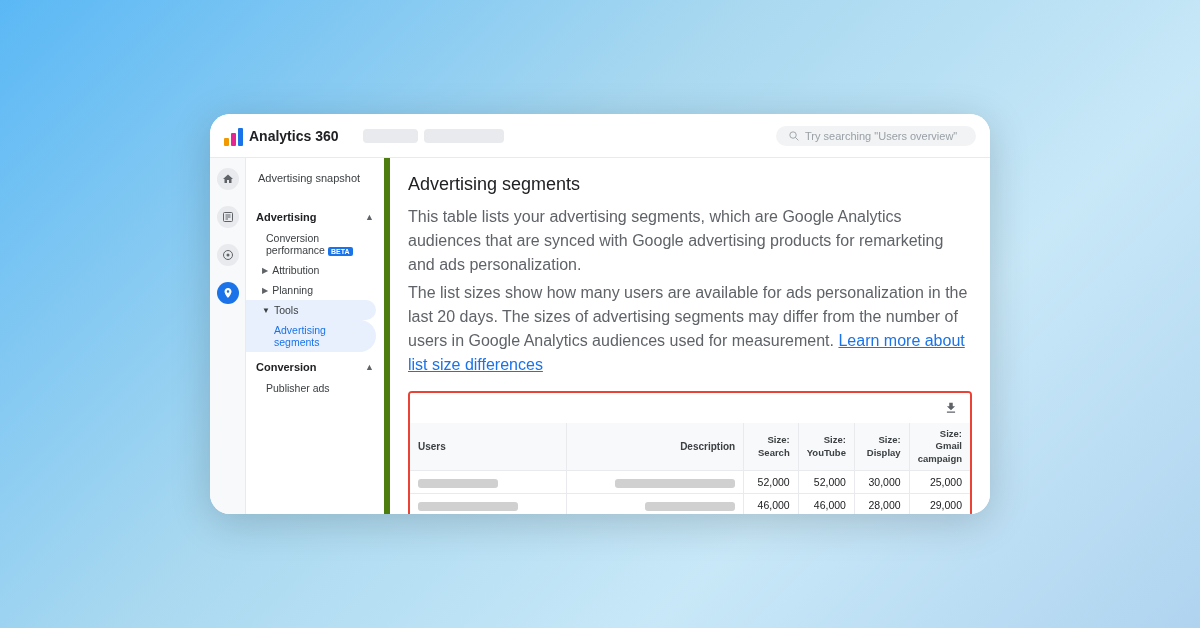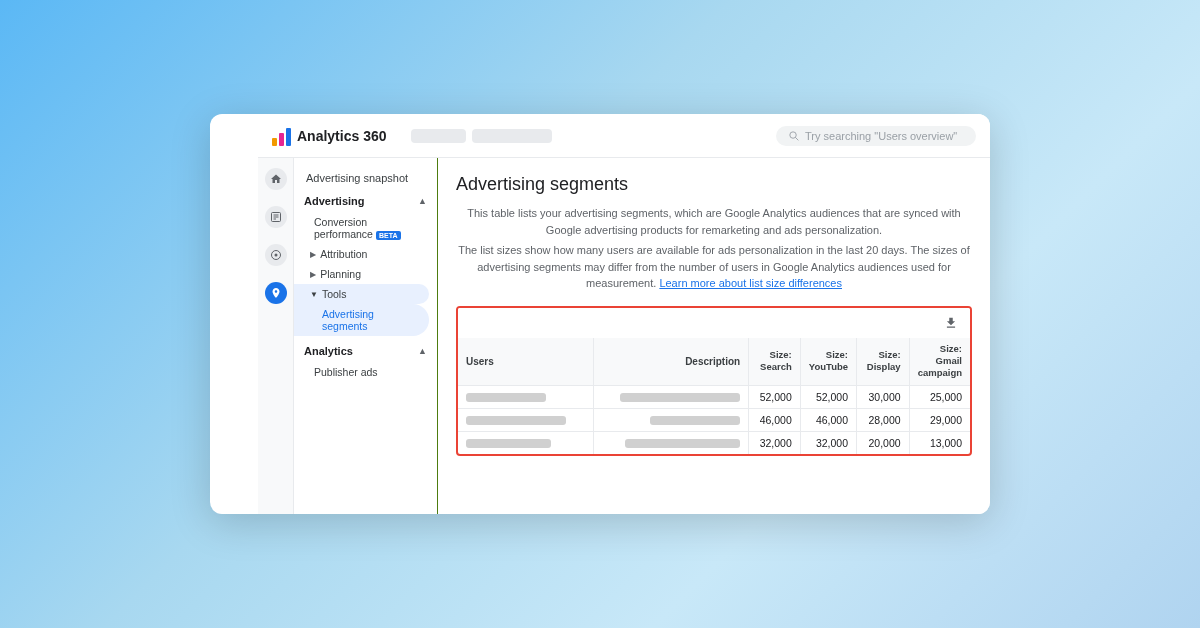--- a/index.html
+++ b/index.html
@@ -10,26 +10,25 @@
       display: flex;
       align-items: center;
       justify-content: center;
       font-family: 'Google Sans', Arial, sans-serif;
       overflow: hidden;
     }
     .window {
       width: 780px;
       height: 400px;
       background: #fff;
-      border-radius: 12px;
+      border-radius: 20px;
       box-shadow: 0 8px 40px rgba(0,0,0,0.18);
       display: flex;
       flex-direction: column;
       overflow: hidden;
-      padding-left: 48px;
     }
     
     .topbar {
       display: flex;
       align-items: center;
       padding: 0 14px;
       height: 44px;
       border-bottom: 1px solid #e8eaed;
       background: #fff;
       flex-shrink: 0;
@@ -106,41 +105,42 @@
       align-items: center;
       justify-content: center;
       cursor: pointer;
     }
     .sidebar-icon.active {
       background: #1a73e8;
     }
     .sidebar-nav {
       width: 144px;
       background: #fff;
-      border-right: 1px solid #4d7c0f;
+      border-right: 6px solid #4d7c0f;
       flex-shrink: 0;
       overflow-y: auto;
       padding: 8px 0;
     }
     .nav-item-top {
       font-size: 11px;
       font-weight: 500;
       color: #3c4043;
       padding: 6px 12px;
       cursor: pointer;
     }
     .nav-section-header {
       display: flex;
       align-items: center;
       justify-content: space-between;
       padding: 5px 10px;
       font-size: 11px;
       font-weight: 600;
       color: #202124;
       cursor: pointer;
+      margin-top: 16px;
     }
     .nav-section-header .arrow {
       font-size: 9px;
       color: #5f6368;
     }
     .nav-sub-item {
       font-size: 10.5px;
       color: #3c4043;
       padding: 4px 12px 4px 20px;
       cursor: pointer;
@@ -185,25 +185,24 @@
       padding: 16px 18px;
       background: #fff;
     }
     .page-title {
       font-size: 18px;
       font-weight: 500;
       color: #202124;
       margin-bottom: 10px;
     }
     .description {
-      font-size: 11px;
+      font-size: 16px;
       color: #5f6368;
       line-height: 1.5;
       margin-bottom: 4px;
-      text-align: center;
     }
     .learn-more {
       color: #1a73e8;
       text-decoration: underline;
       cursor: pointer;
     }
     .table-wrapper {
       margin-top: 14px;
       border: 2px solid #ea4335;
       border-radius: 4px;
@@ -347,21 +346,21 @@
         <span style="font-size:8px;color:#5f6368;">▶</span>
         <span>Planning</span>
       </div>
       <div class="nav-sub-group-header nav-highlighted">
         <span style="font-size:8px;color:#3c4043;">▼</span>
         <span>Tools</span>
       </div>
       <div class="nav-highlighted-child">Advertising segments</div>
 
       <div class="nav-section-header" style="margin-top:4px;">
-        <span>Analytics</span>
+        <span>Conversion</span>
         <span class="arrow">▲</span>
       </div>
       <div class="nav-sub-item">Publisher ads</div>
     </div>
 
     <div class="content">
       <h1 class="page-title">Advertising segments</h1>
       <p class="description">This table lists your advertising segments, which are Google Analytics audiences that are synced with Google advertising products for remarketing and ads personalization.</p>
       <p class="description">
         <span>The list sizes show how many users are available for ads personalization in the last 20 days. The sizes of advertising segments may differ from the number of users in Google Analytics audiences used for measurement. </span>

